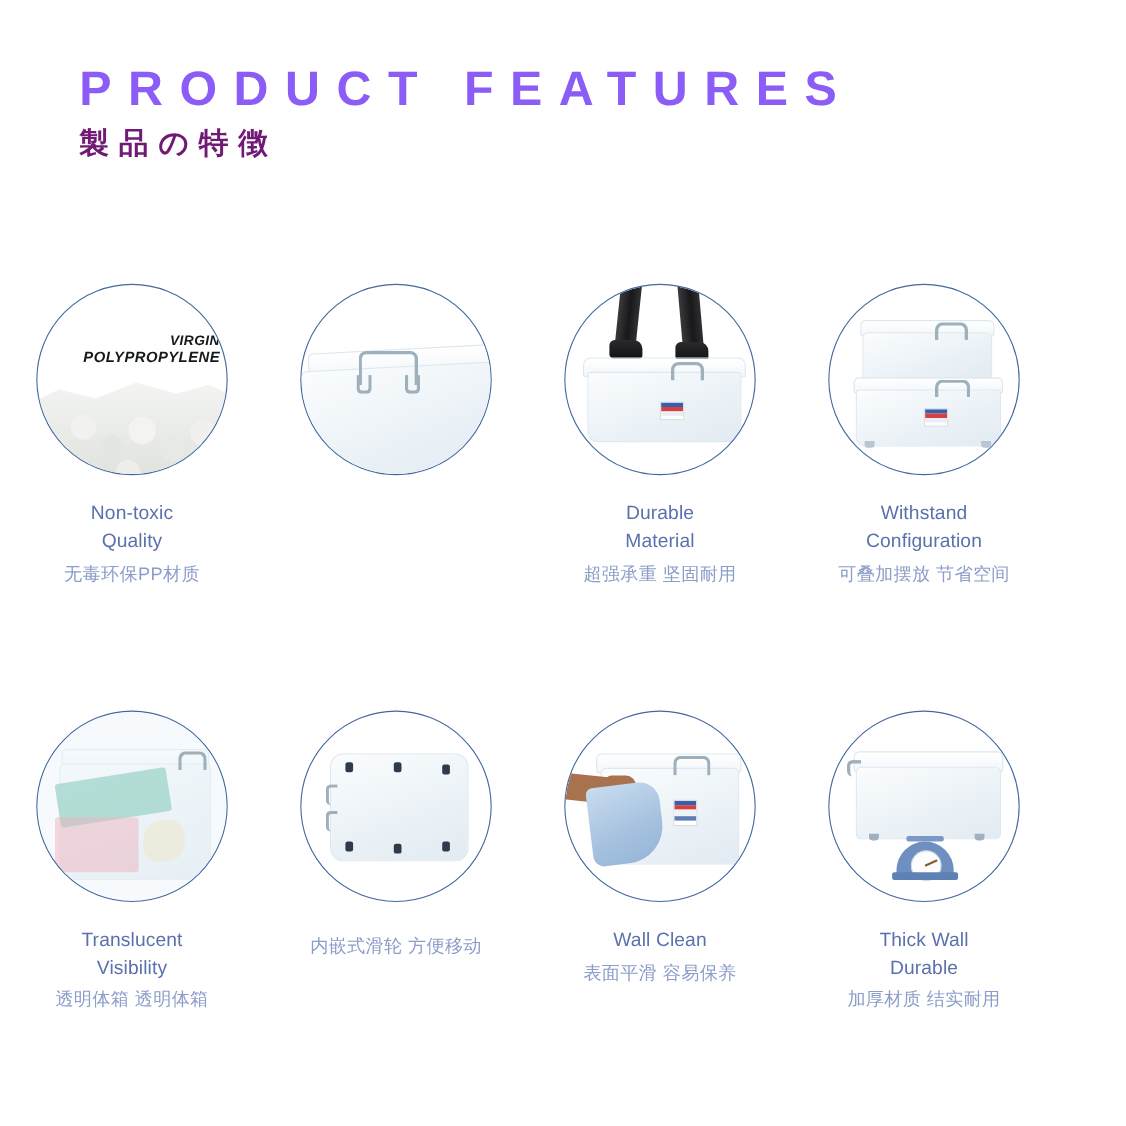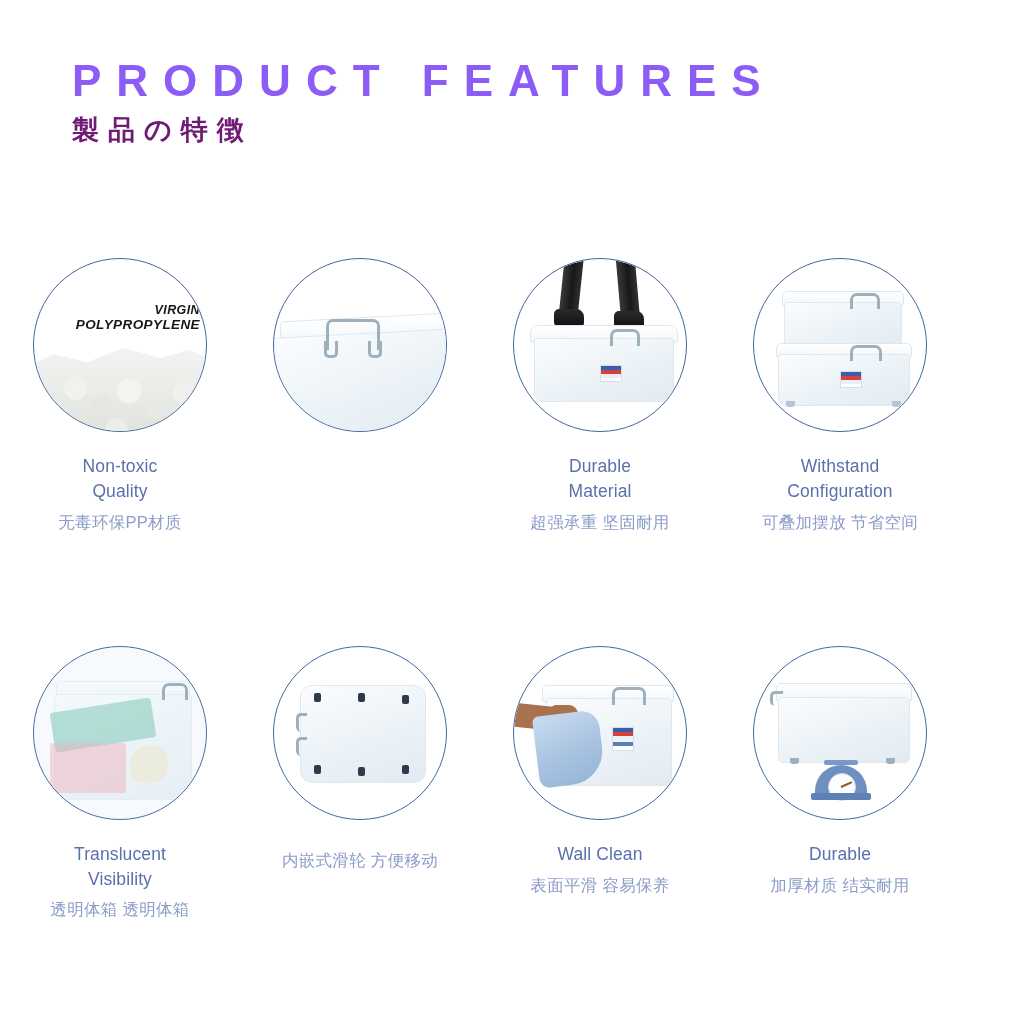--- a/index.html
+++ b/index.html
@@ -441,20 +441,21 @@
           <div class="scale-body" style="left:61px; top:118px;">
             <div class="scale-dial" style="left:13px; top:8px;">
               <div class="scale-needle" style="left:12px; top:12px;"></div>
             </div>
           </div>
           <div class="scale-base" style="left:57px; top:146px;"></div>
         </div>
       </div>
       <div class="caption">
         <div class="cap-en">
+          <div>Thick Wall</div>
           <div>Durable</div>
         </div>
         <div class="cap-cn">加厚材质 结实耐用</div>
       </div>
     </div>
 
   </div>
 </div>
 
 </body></html>

